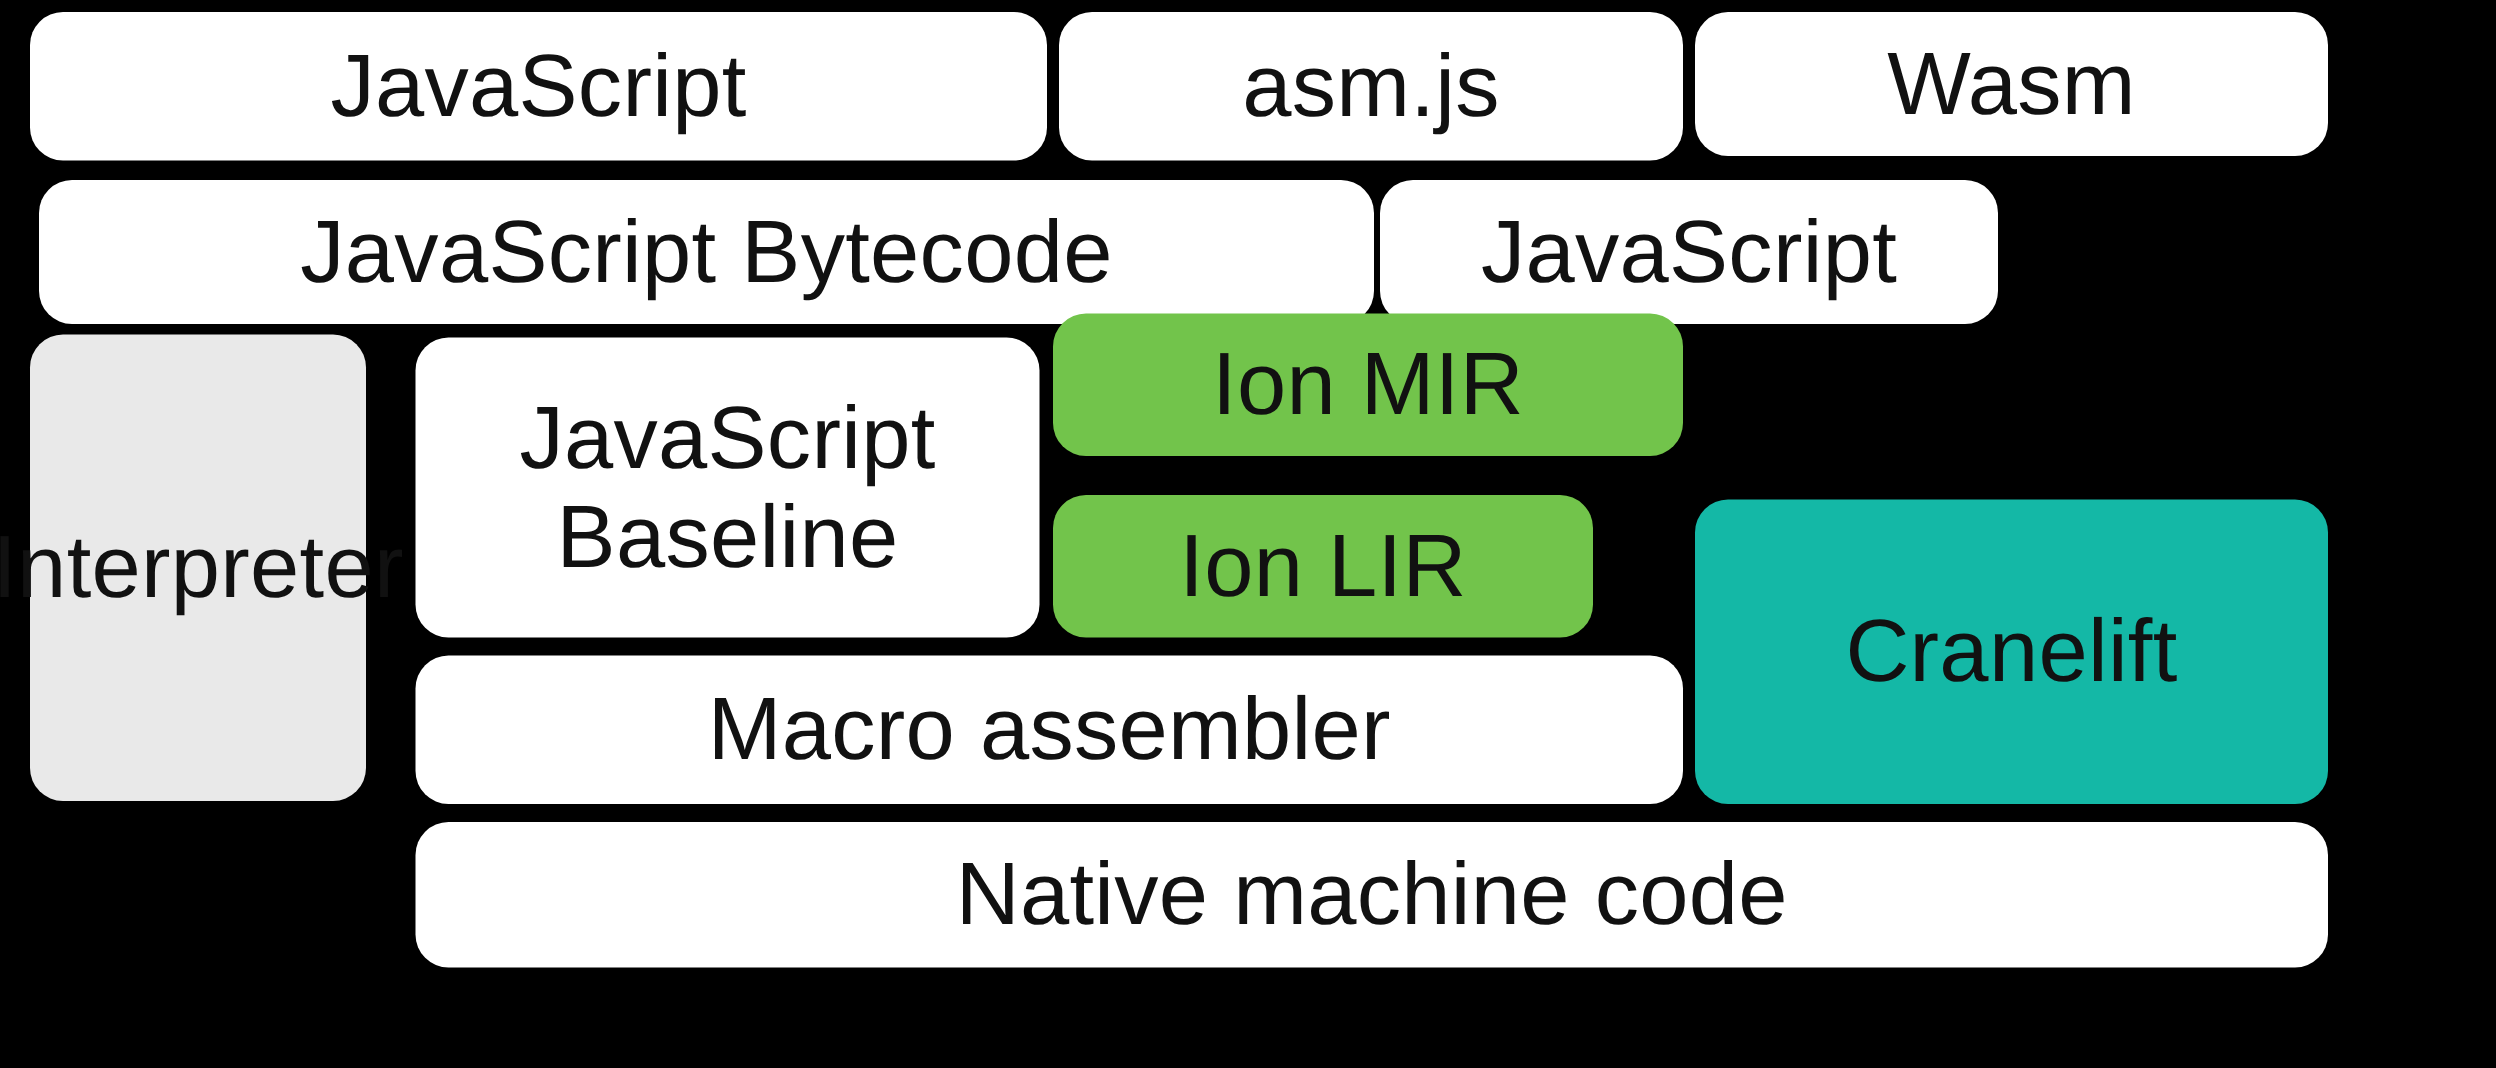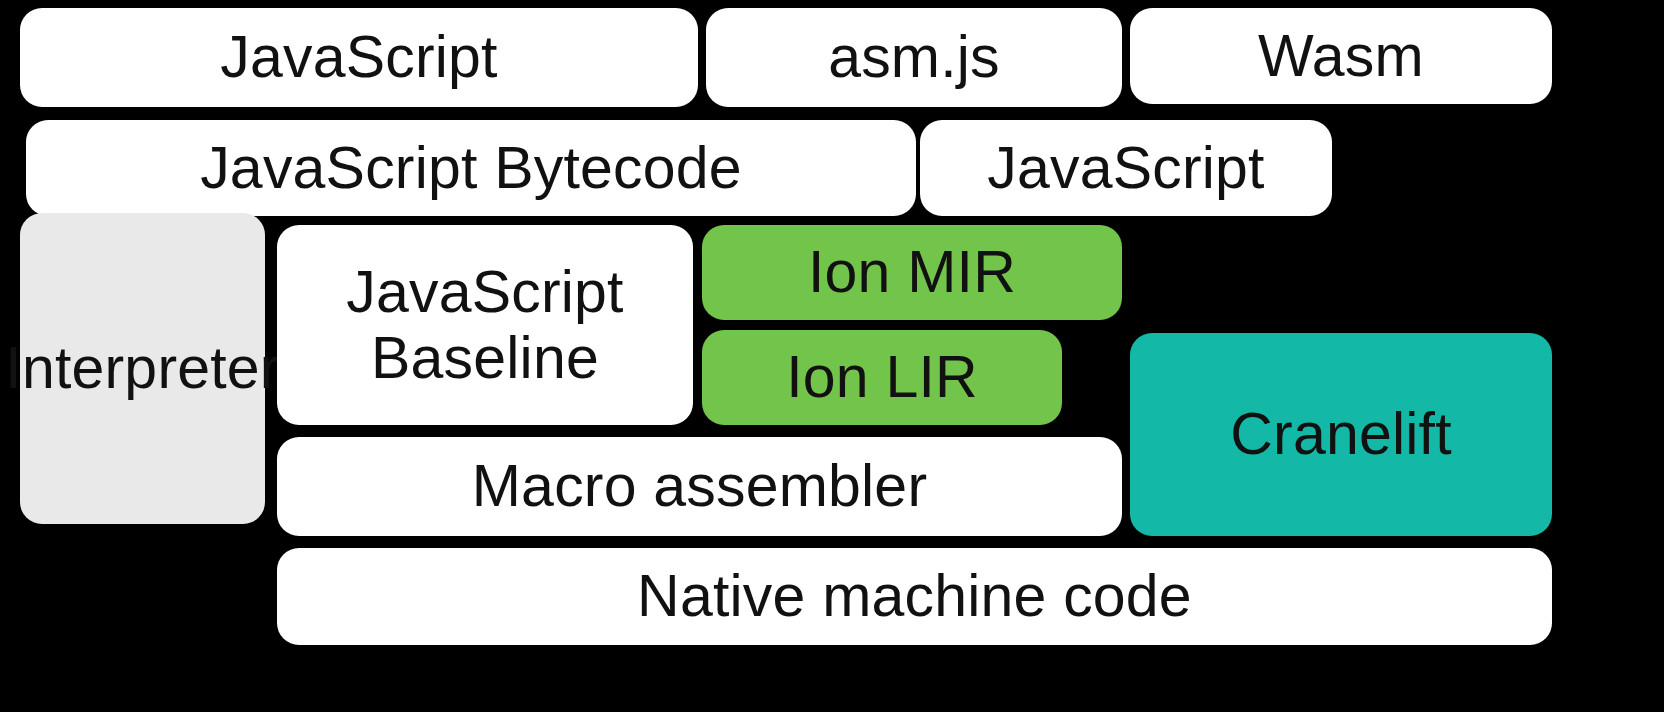--- a/index.html
+++ b/index.html
@@ -39,21 +39,21 @@
 </style>
 </head>
 <body>
 
 <div id="stage" style="background: rgb(0, 0, 0);">
     <div class="node fill-white" style="left: 20px; top: 8px; width: 678px; height: 99px;">JavaScript</div>
     <div class="node fill-white" style="left: 706px; top: 8px; width: 416px; height: 99px;">asm.js</div>
     <div class="node fill-white" style="left: 1130px; top: 8px; width: 422px; height: 96px;">Wasm</div>
     <div class="node fill-white" style="left: 26px; top: 120px; width: 890px; height: 96px;">JavaScript Bytecode</div>
     <div class="node fill-white" style="left: 920px; top: 120px; width: 412px; height: 96px;">JavaScript</div>
-    <div class="node fill-grey" style="left: 20px; top: 213px; width: 245px; height: 311px; text-align: right;">Interpreter</div>
+    <div class="node fill-grey" style="left: 20px; top: 223px; width: 224px; height: 311px; text-align: right;">Interpreter</div>
     <div class="node fill-white" style="left: 277px; top: 225px; width: 416px; height: 200px;">JavaScript
 Baseline</div>
-    <div class="node fill-green" style="left: 702px; top: 225px; width: 420px; height: 95px;">Ion MIR</div>
+    <div class="node fill-green" style="left: 702px; top: 209px; width: 420px; height: 95px;">Ion MIR</div>
     <div class="node fill-green" style="left: 702px; top: 330px; width: 360px; height: 95px;">Ion LIR</div>
     <div class="node fill-pink" style="left: 1130px; top: 333px; width: 422px; height: 203px;">Cranelift</div>
     <div class="node fill-white" style="left: 277px; top: 437px; width: 845px; height: 99px;">Macro assembler</div>
     <div class="node fill-white" style="left: 277px; top: 548px; width: 1275px; height: 97px;">Native machine code</div>
   </div>
 
 </body></html>

